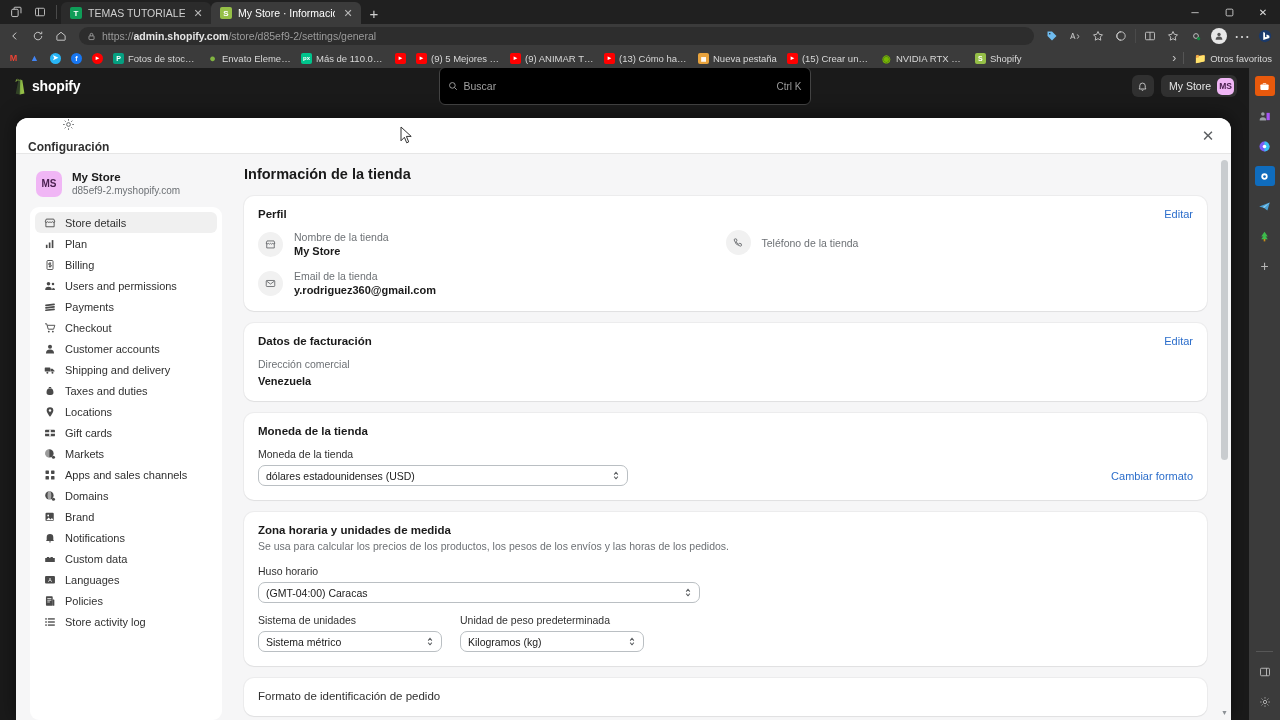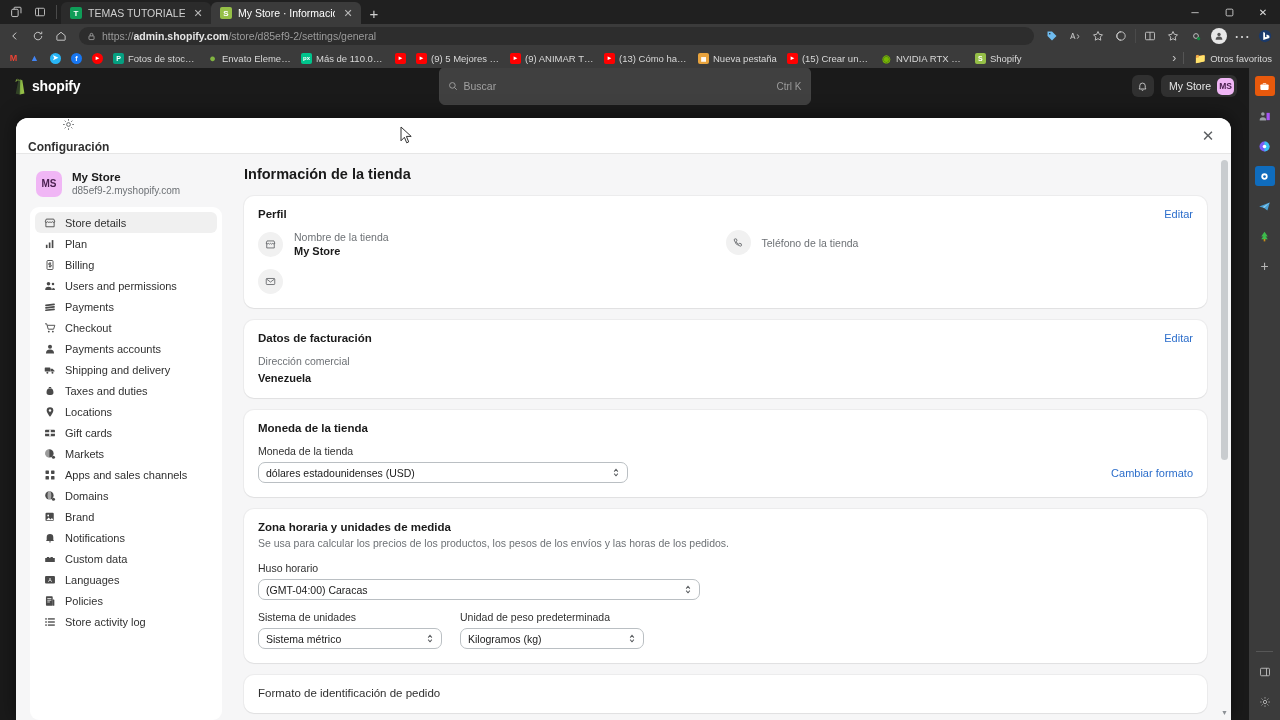--- a/index.html
+++ b/index.html
@@ -114,21 +114,21 @@
   }
 
   .shopify-top {
     height: 36px; background: #1a1a1a; display: flex; align-items: center;
     padding: 0 12px; position: relative;
   }
   .sp-logo { display: flex; align-items: center; gap: 5px; color: #fff; }
   .sp-logo .sp-name { font-size: 14px; font-weight: 700; letter-spacing: -.2px; }
   .sp-search {
     position: absolute; left: 50%; transform: translateX(-50%);
-    width: 372px; height: 38px; background: #404040; border: 1px solid #434343;
+    width: 372px; height: 38px; background: #000000; border: 1px solid #434343;
     border-radius: 6px; display: flex; align-items: center; padding: 0 8px;
     gap: 6px; font-size: 10.5px; color: #a0a0a0;
   }
   .sp-search .sp-kbd { margin-left: auto; font-size: 10px; color: #9a9a9a; }
   .sp-right { margin-left: auto; display: flex; align-items: center; gap: 7px; }
   .sp-bell {
     width: 22px; height: 22px; border-radius: 6px; background: #303030;
     display: flex; align-items: center; justify-content: center; color: #d8d8d8;
   }
   .sp-store {
@@ -629,21 +629,21 @@
               </span>
               <span>Checkout</span>
             </div>
             <div class="s-item">
               <span class="s-ic">
                 <svg width="12" height="12" viewBox="0 0 16 16" fill="currentColor">
                   <circle cx="8" cy="5" r="2.7"></circle>
                     <path d="M2.6 14a5.4 5.4 0 0 1 10.8 0z"></path>
                   </svg>
               </span>
-              <span>Payments accounts</span>
+              <span>Customer accounts</span>
             </div>
             <div class="s-item">
               <span class="s-ic">
                 <svg width="12" height="12" viewBox="0 0 16 16" fill="currentColor">
                   <rect x="1" y="4.6" width="7.4" height="5.4" rx=".8"></rect>
                     <path d="M8.6 6.4h2.8l2.6 2.5v1.1H8.6z"></path>
                   <circle cx="4.5" cy="11.6" r="1.3"></circle>
                     <circle cx="11.3" cy="11.6" r="1.3"></circle>
                   </svg>
               </span>
@@ -793,20 +793,24 @@
                     <div class="pg-lbl">Nombre de la tienda</div>
                     <div class="pg-val">My Store</div>
                   </span>
                 </div>
                 <div class="pg-row">
                   <span class="pg-ic">
                     <svg width="11" height="11" viewBox="0 0 16 16" fill="none" stroke="currentColor" stroke-width="1.2">
                       <rect x="1.8" y="3.6" width="12.4" height="8.8" rx="1.2"></rect>
                         <path d="M2.2 4.4L8 8.8l5.8-4.4"></path>
                       </svg>
+                  </span>
+                  <span>
+                    <div class="pg-lbl">Email de la tienda</div>
+                    <div class="pg-val">y.rodriguez360@gmail.com</div>
                   </span>
                 </div>
               </div>
               <div class="pg-col">
                 <div class="pg-row">
                   <span class="pg-ic">
                     <svg width="11" height="11" viewBox="0 0 16 16" fill="none" stroke="currentColor" stroke-width="1.2">
                       <path d="M3 2.6l2.1.5.8 2.4-1.5 1.2a8.4 8.4 0 0 0 3.9 3.9l1.2-1.5 2.4.8.5 2.1c-.1.9-.9 1.4-1.8 1.3A11.6 11.6 0 0 1 1.7 4.4C1.6 3.5 2.1 2.7 3 2.6z"></path>
                       </svg>
                   </span>

